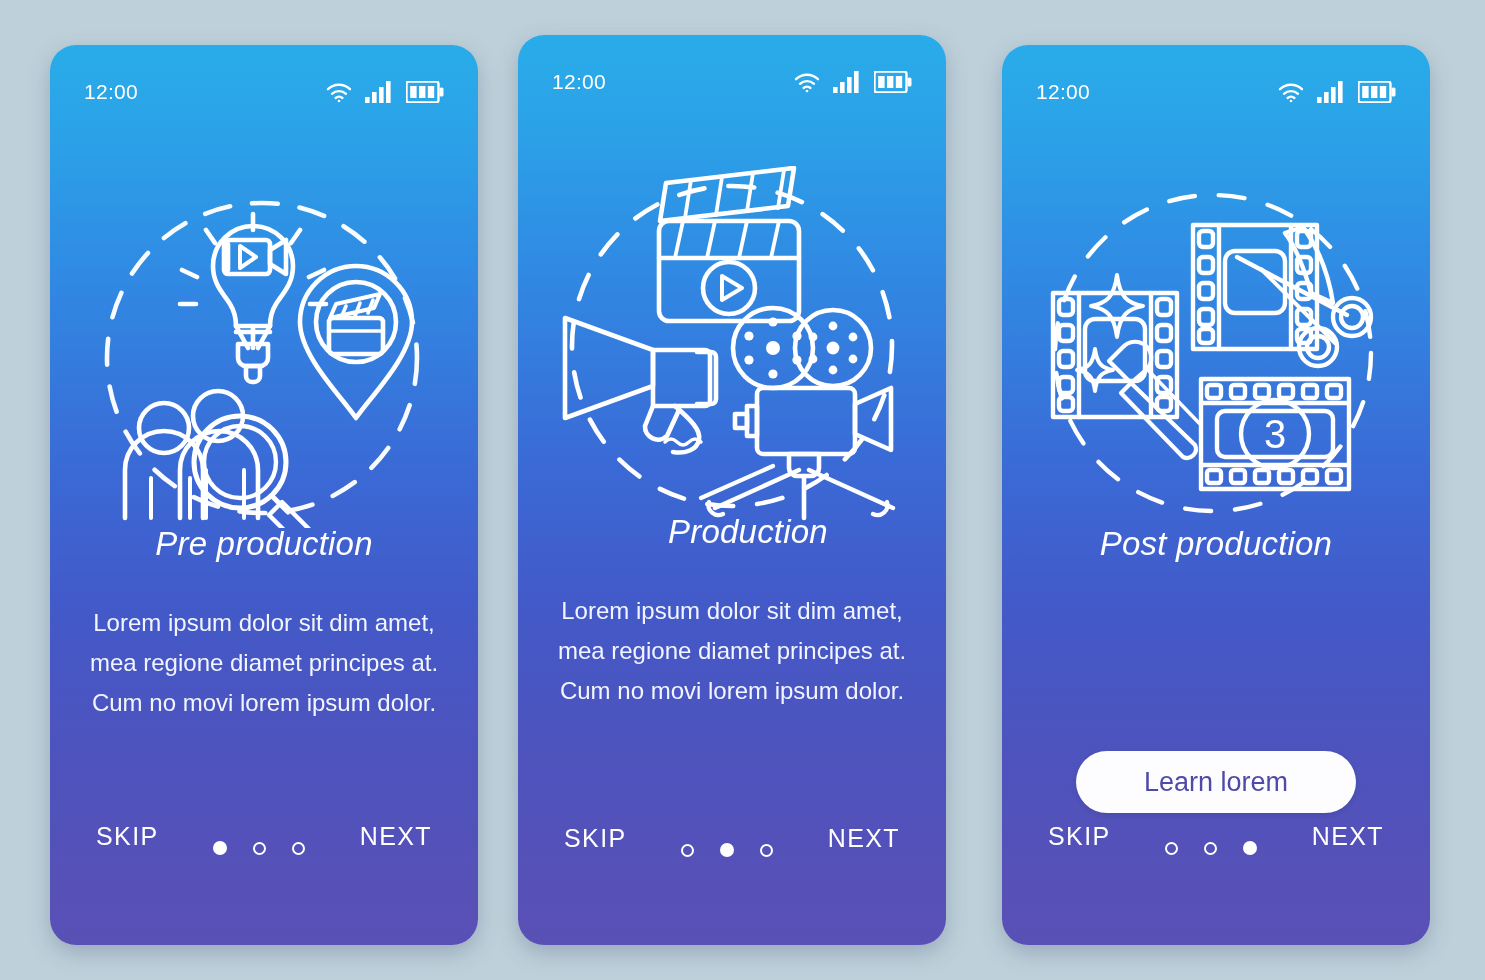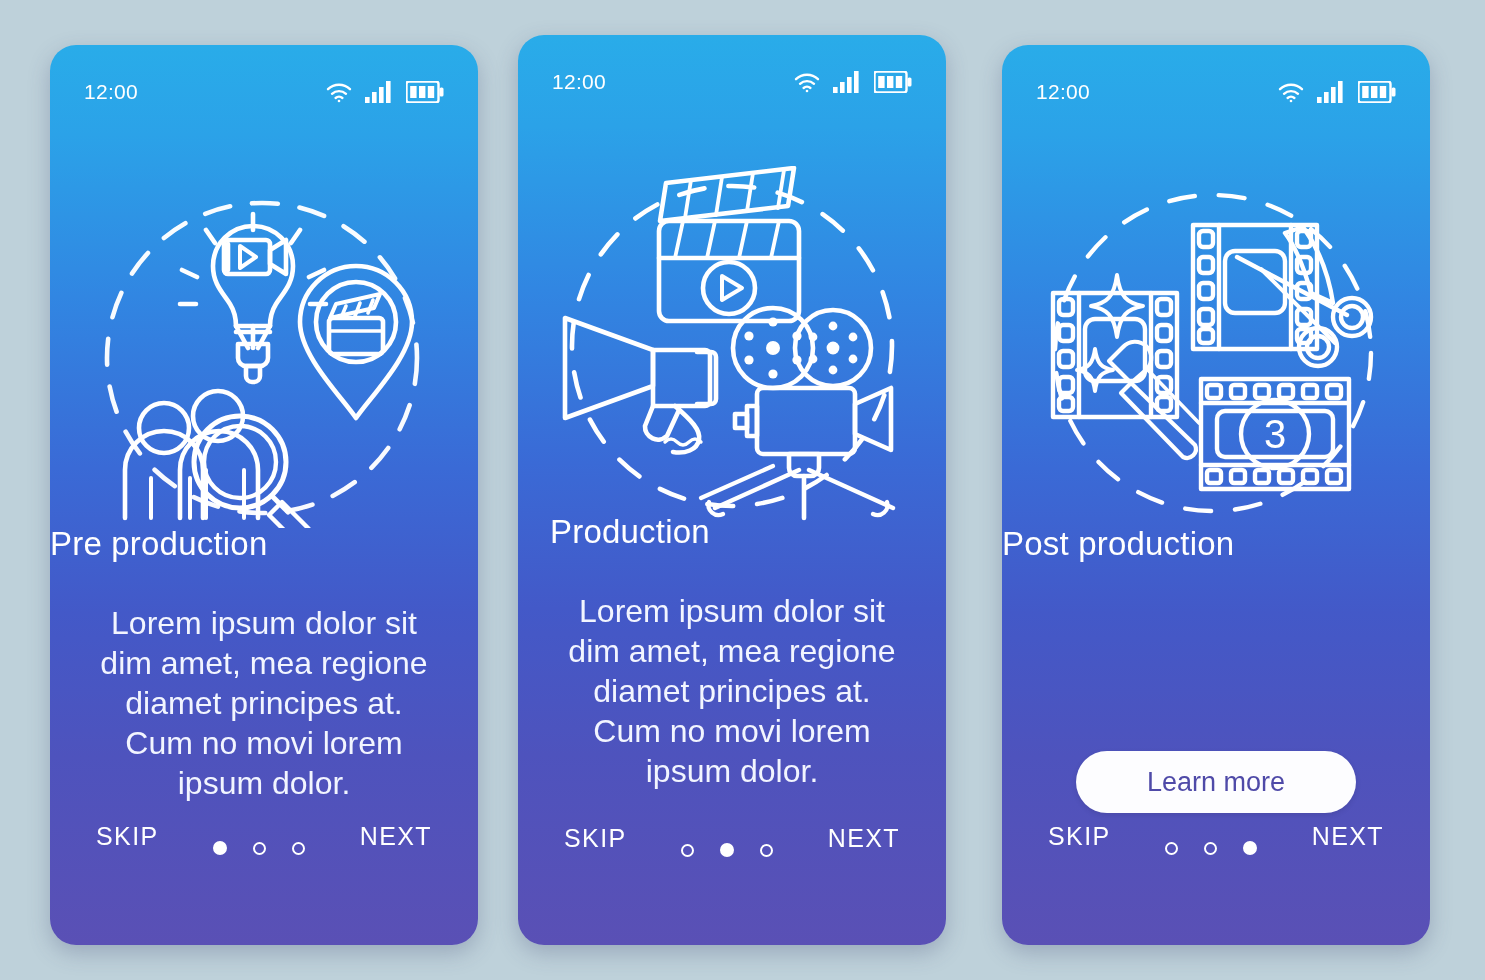--- a/index.html
+++ b/index.html
@@ -71,34 +71,36 @@
     align-items: center;
     justify-content: center;
   }
   .illus svg { display: block; }
 
   
   .title {
     position: absolute;
     left: 0; right: 0;
     top: 480px;
+    text-align: center;
     color: #ffffff;
     font-size: 33px;
     font-weight: 400;
     letter-spacing: 0.2px;
+    font-style: italic;
   }
   .phone-2 .title { top: 478px; margin-left: 32px; }
 
   .desc {
     position: absolute;
     left: 38px; right: 38px;
     top: 558px;
     text-align: center;
     color: #f2f5ff;
-    font-size: 32px;
+    font-size: 24px;
     line-height: 40px;
     font-weight: 400;
   }
   .phone-2 .desc { top: 556px; }
 
   
   .learn-more {
     position: absolute;
     left: 50%;
     transform: translateX(-50%);
@@ -440,21 +442,21 @@
         <rect x="262" y="289" width="14" height="13" rx="3"></rect>
         <rect x="286" y="289" width="14" height="13" rx="3"></rect>
         <rect x="176" y="230" width="116" height="46" rx="8"></rect>
         <circle cx="234" cy="253" r="34"></circle>
         <text x="234" y="253" text-anchor="middle" dominant-baseline="central" fill="#ffffff" stroke="none" font-family="Liberation Sans, sans-serif" font-size="40">3</text>
       </svg>
     </div>
 
     <div class="title">Post production</div>
 
-    <button class="learn-more">Learn more</button>
+    <button class="learn-more">Learn lorem</button>
 
     <div class="footer">
       <button class="nav-btn">SKIP</button>
       <div class="dots">
         <button class="dot"></button>
         <button class="dot"></button>
         <button class="dot active"></button>
       </div>
       <button class="nav-btn">NEXT</button>
     </div>

